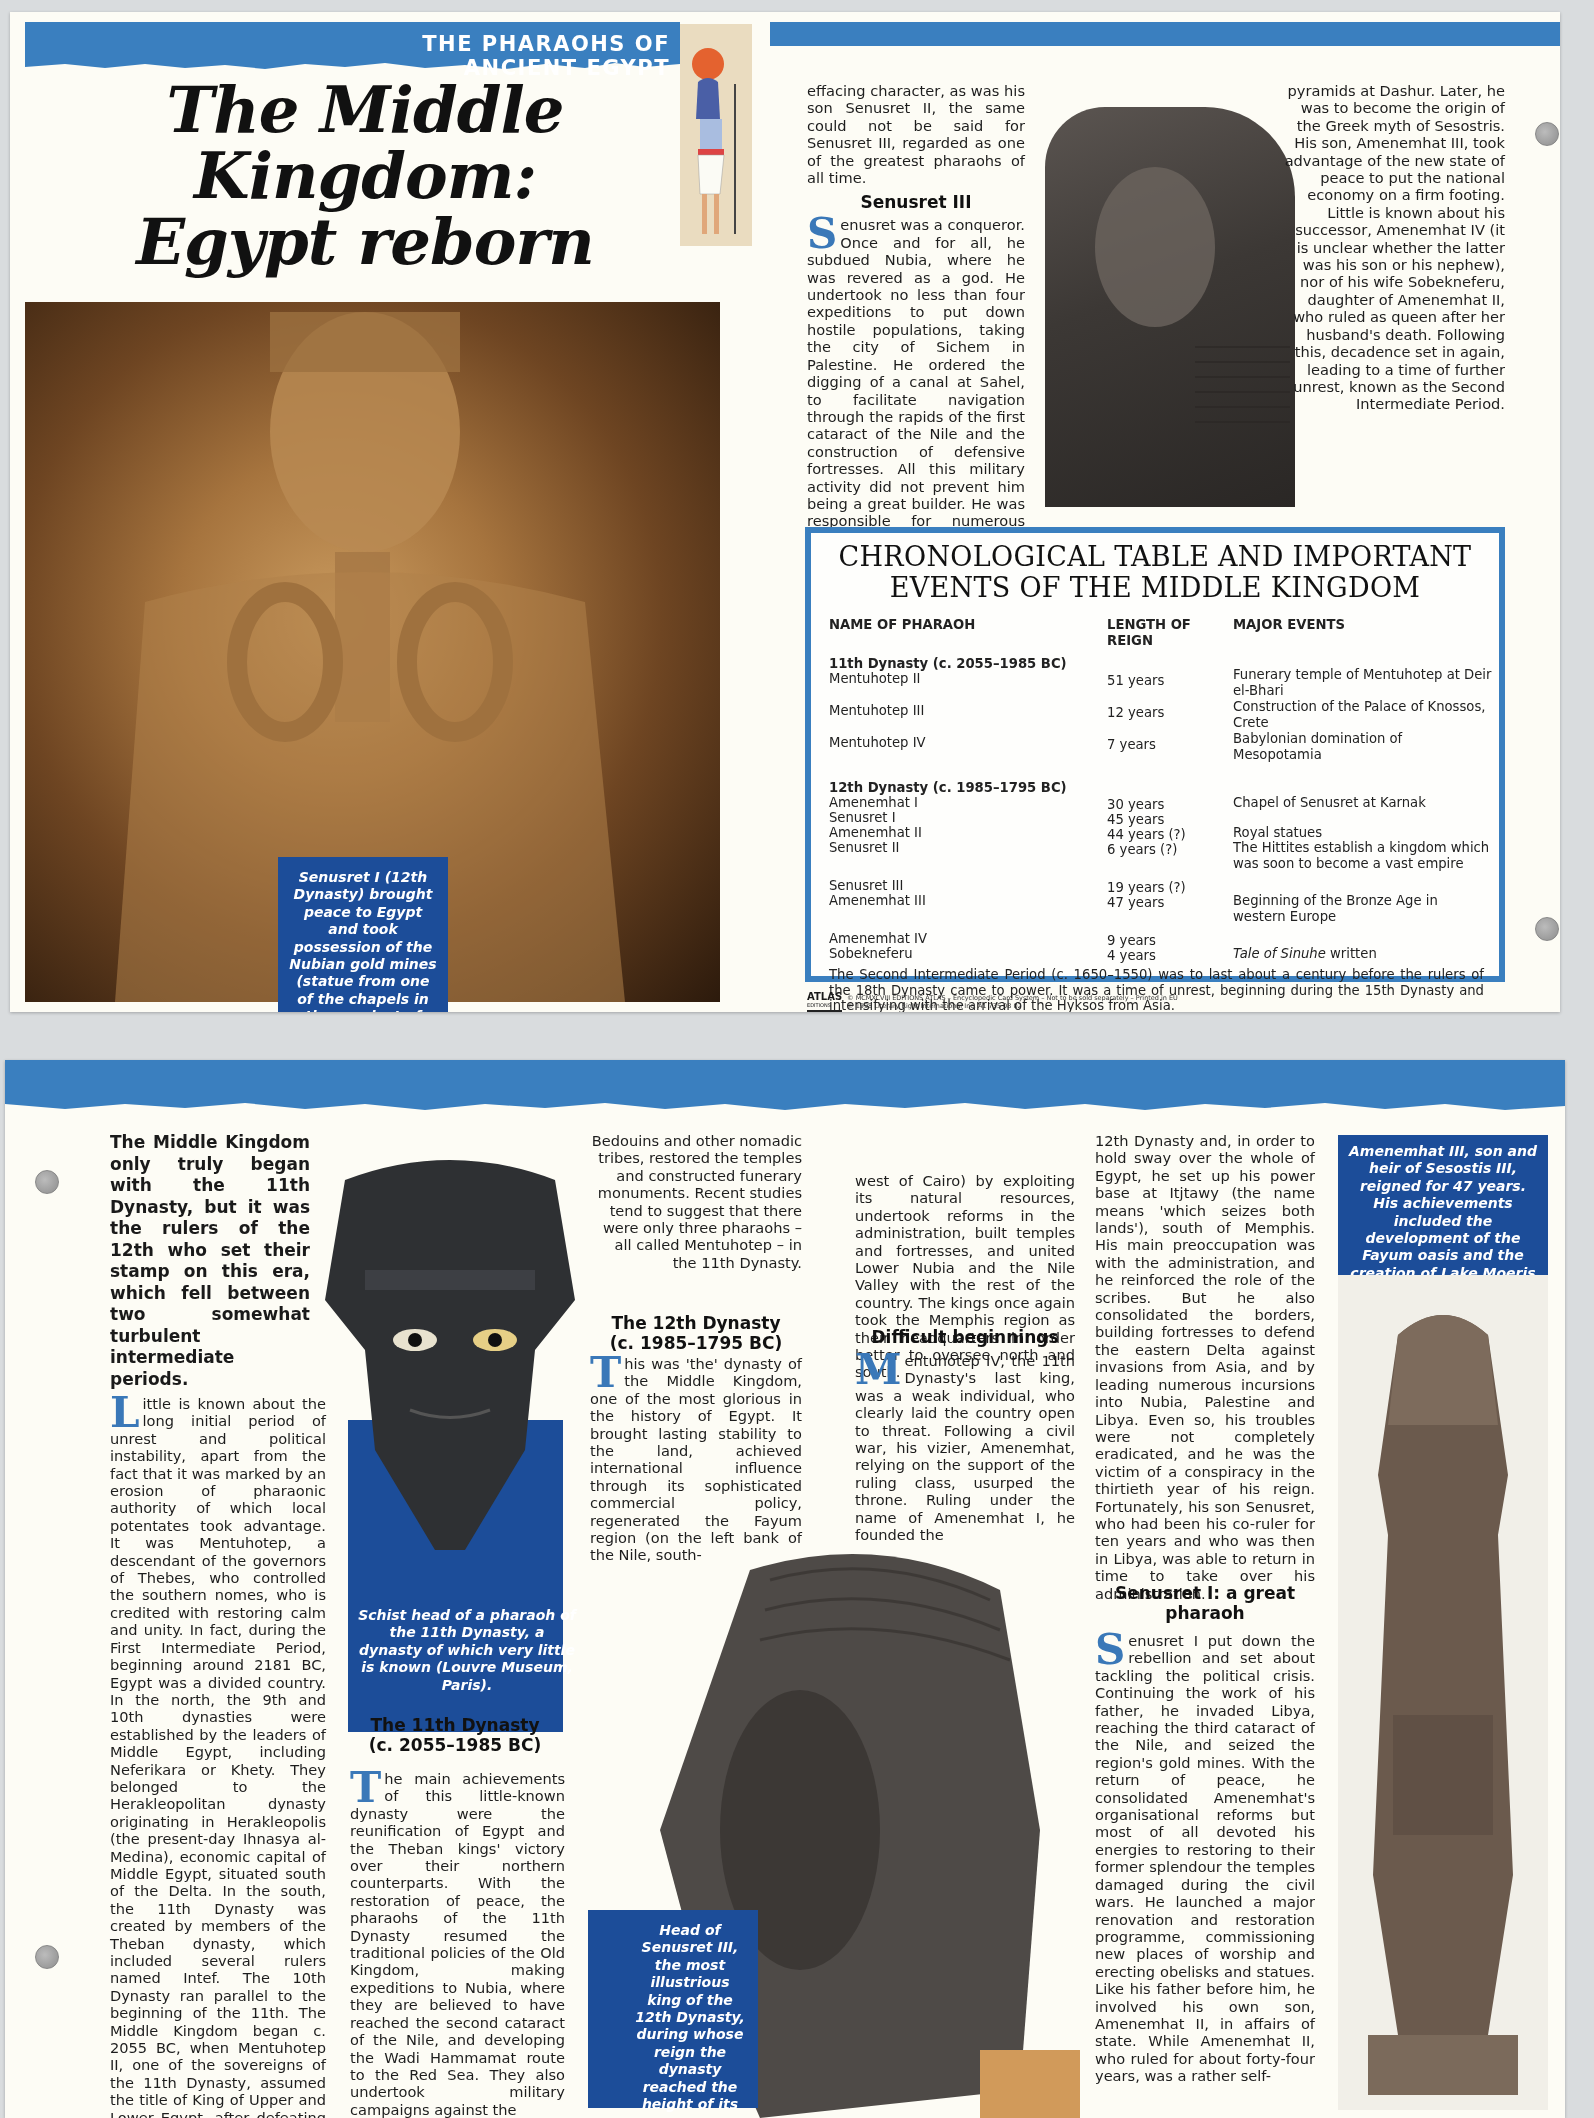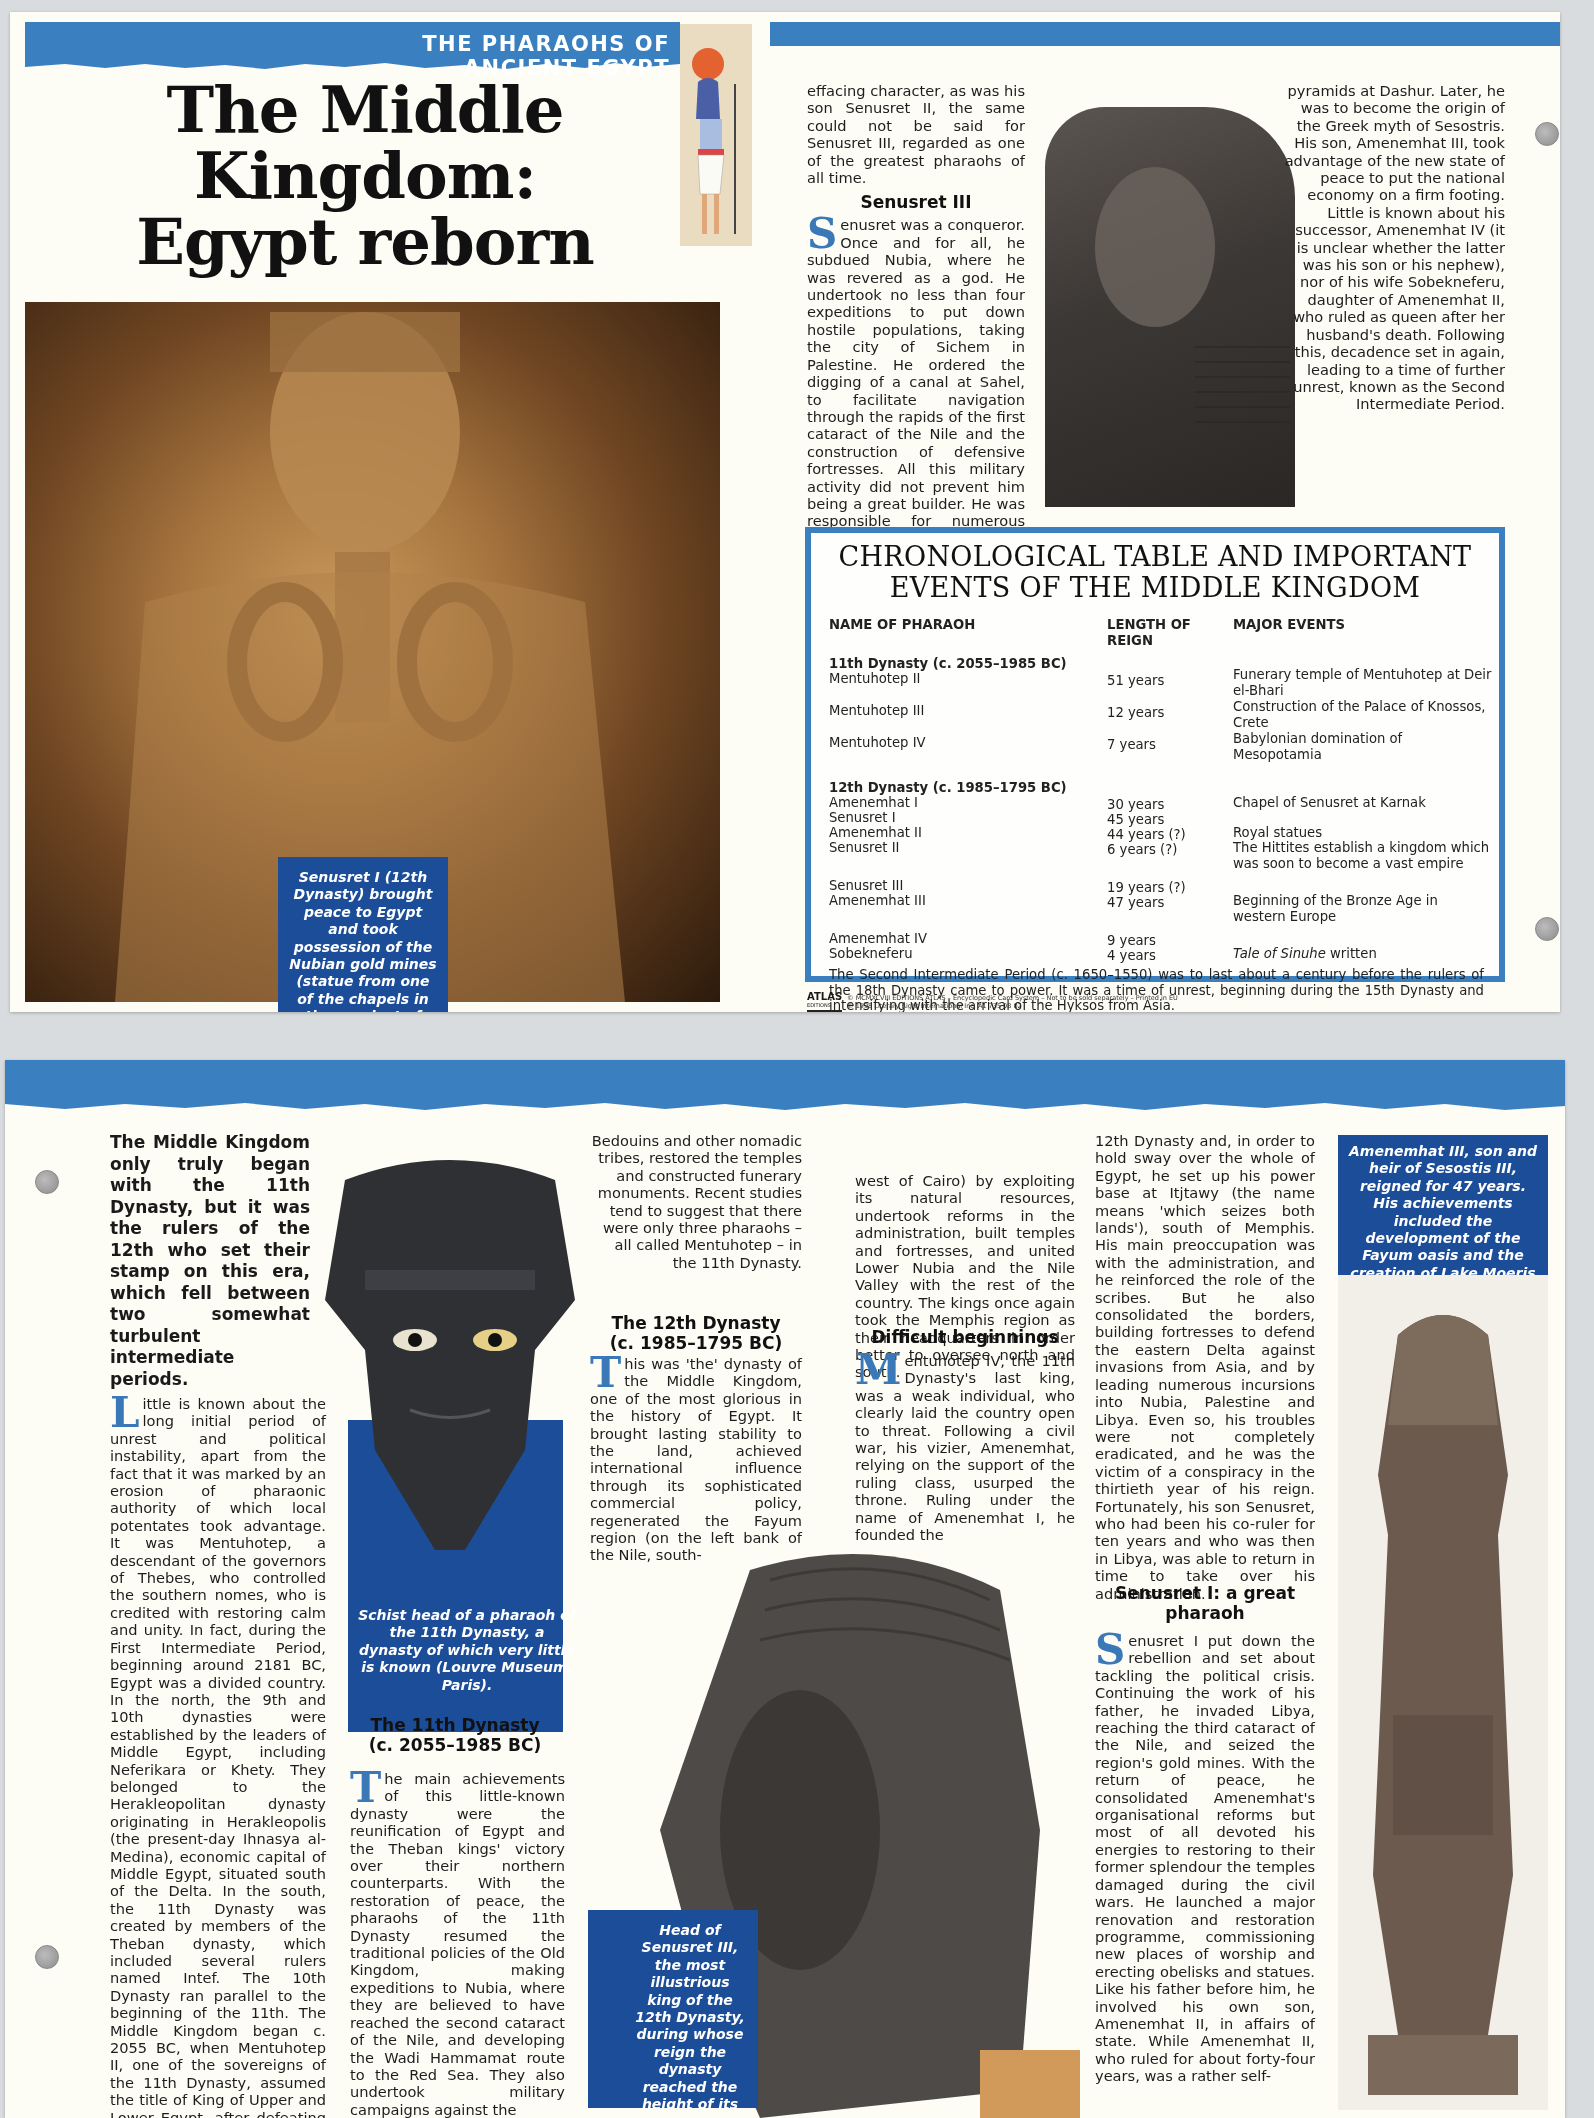--- a/index.html
+++ b/index.html
@@ -41,21 +41,21 @@
       <path d="M18,58 Q28,50 38,58 L40,95 L16,95 Z" fill="#4a5fa6"></path>
       <rect x="20" y="95" width="22" height="30" fill="#a9bde0"></rect>
       <rect x="18" y="125" width="26" height="6" fill="#d44"></rect>
       <path d="M18,131 L44,131 L40,170 L20,170 Z" fill="#fbfbf5" stroke="#999" stroke-width="0.5"></path>
       <rect x="22" y="170" width="5" height="40" fill="#e0a77a"></rect>
       <rect x="34" y="170" width="5" height="40" fill="#e0a77a"></rect>
       <rect x="54" y="60" width="2" height="150" fill="#444"></rect>
     </svg>
   </div>
 
-  <div class="abs" style="left:25px; top:65px; width:660px; text-align:center; font-family:'DejaVu Serif', serif; color:#111; font-size:64px; line-height:66px; letter-spacing:-1px;">
+  <div class="abs" style="left:25px; top:65px; width:660px; text-align:center; font-family:'DejaVu Serif', serif; color:#111; font-size:64px; line-height:66px; letter-spacing:-1px;font-style:italic;">
     <div style="font-weight:bold;">The Middle Kingdom:</div>
     <div style="font-weight:bold;">Egypt reborn</div>
   </div>
 
   <div class="photo" style="left:15px; top:290px; width:695px; height:700px; background: radial-gradient(ellipse at 45% 45%, #c99a5e 0%, #a6743e 30%, #6e4522 60%, #2c1a0c 100%);">
     <svg width="695" height="700" viewBox="0 0 695 700">
       <ellipse cx="340" cy="130" rx="95" ry="120" fill="#b98a52" opacity="0.85"></ellipse>
       <rect x="245" y="10" width="190" height="60" fill="#9c7040" opacity="0.8"></rect>
       <rect x="310" y="250" width="55" height="170" fill="#a77946" opacity="0.9"></rect>
       <ellipse cx="260" cy="360" rx="48" ry="70" fill="none" stroke="#8a5e30" stroke-width="20"></ellipse>

